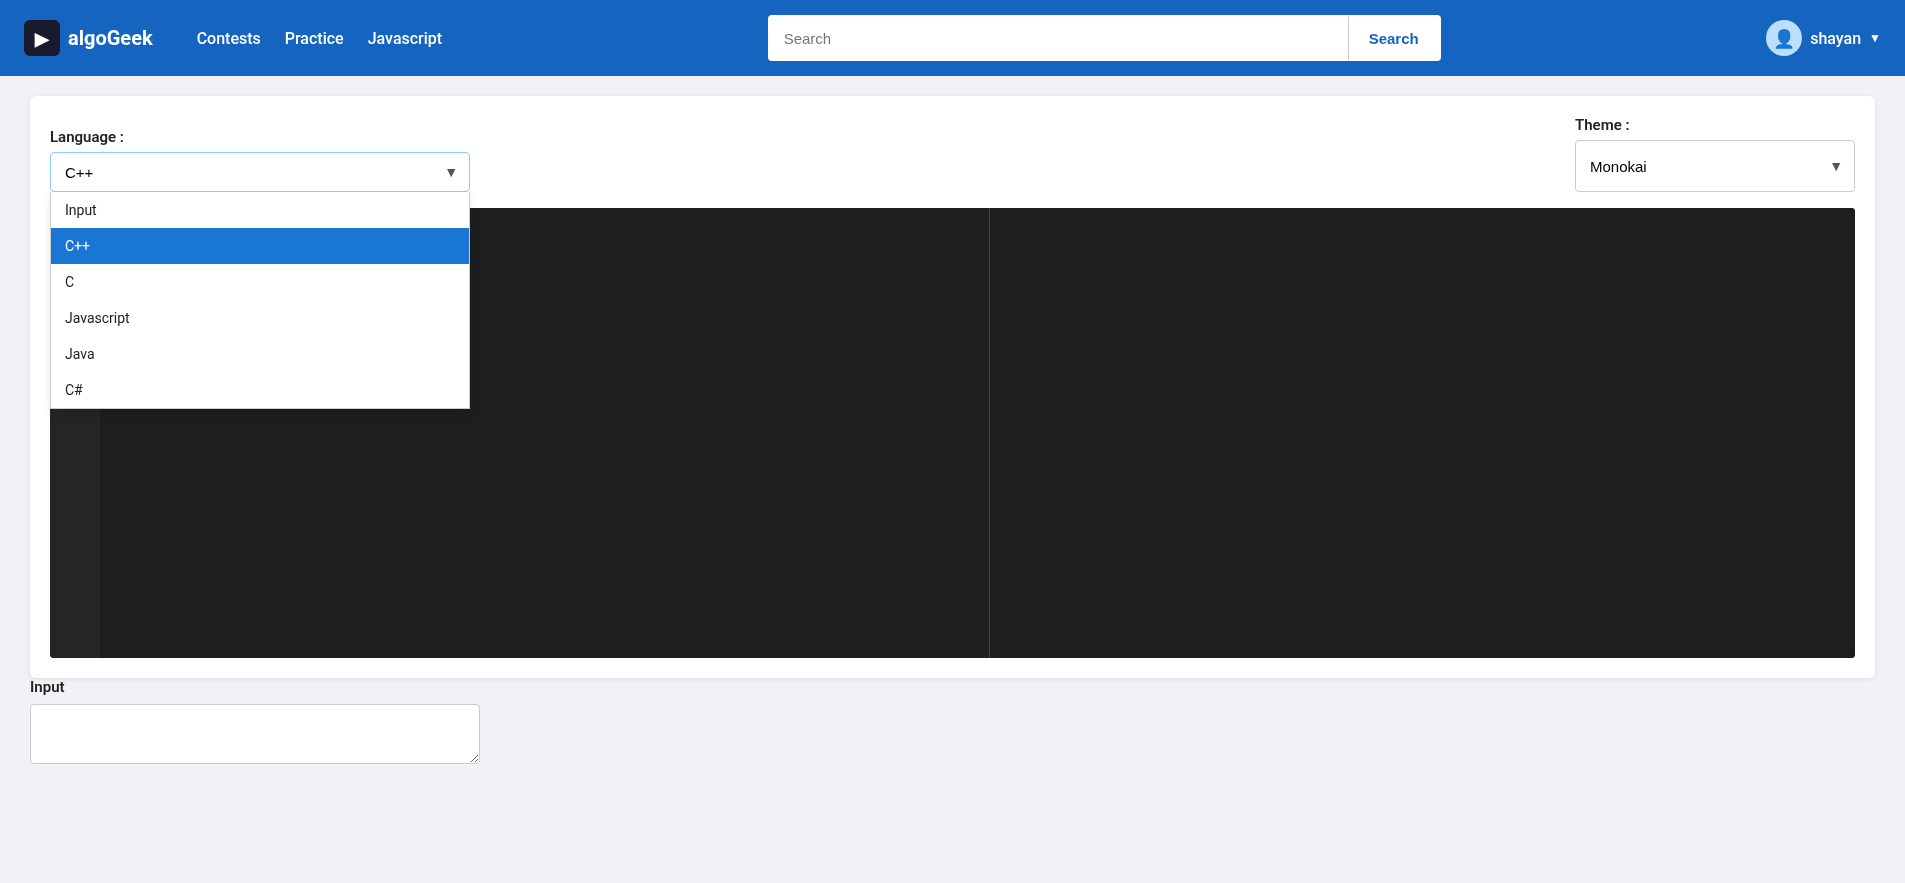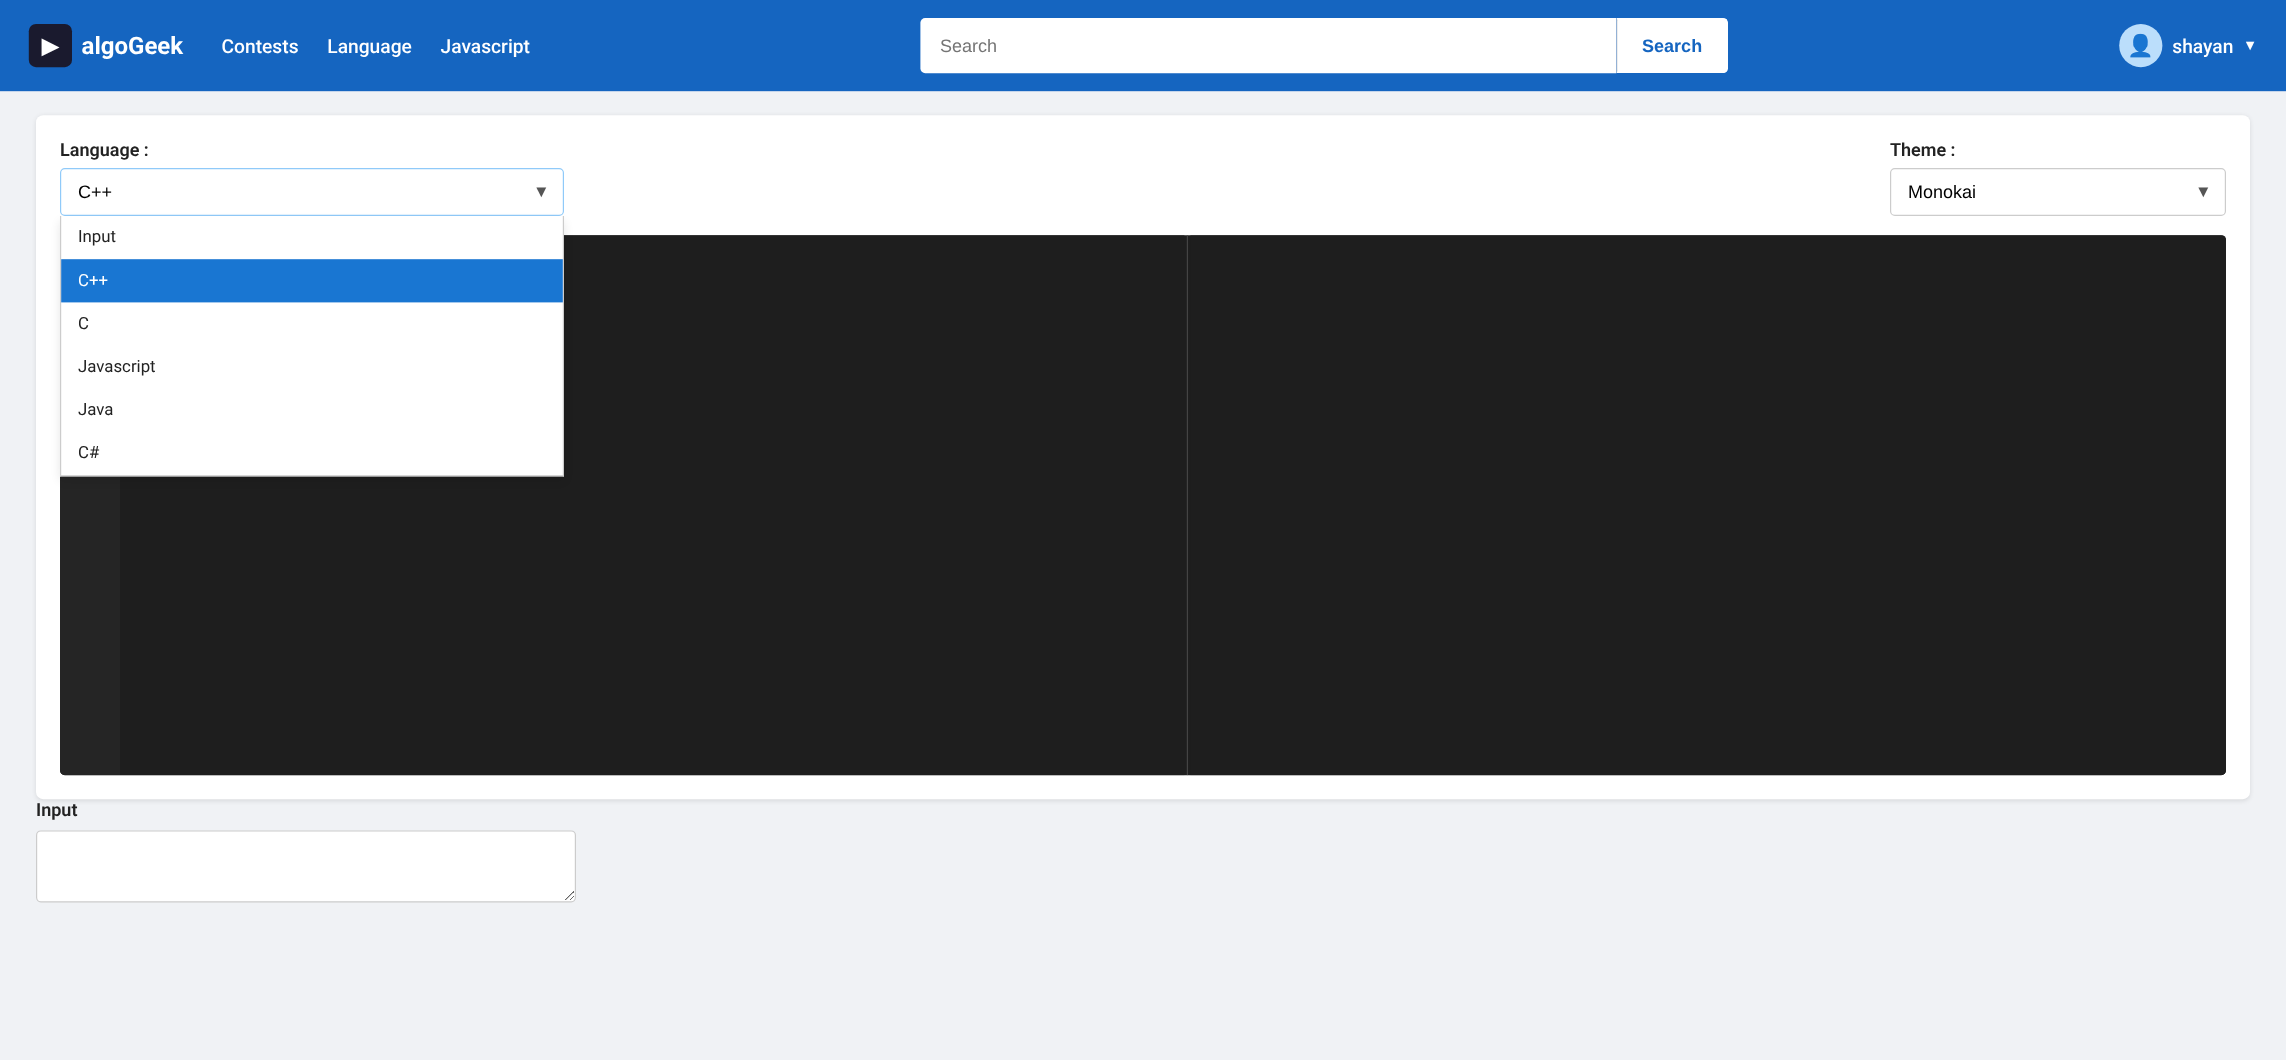--- a/index.html
+++ b/index.html
@@ -35,20 +35,21 @@
       border-radius: 6px;
       display: flex;
       align-items: center;
       justify-content: center;
       color: white;
       font-size: 18px;
     }
     .nav-links {
       display: flex;
       gap: 24px;
+      margin-left: 12px;
     }
     .nav-link {
       color: white;
       font-size: 16px;
       font-weight: 500;
       cursor: pointer;
       text-decoration: none;
     }
     .search-container {
       flex: 1;
@@ -178,21 +179,21 @@
       background: #1976d2;
       color: white;
     }
 
     .theme-select-wrapper {
       position: relative;
       width: 280px;
     }
     .theme-select {
       width: 100%;
-      height: 40px;
+      height: 52px;
       border: 1.5px solid #ccc;
       border-radius: 4px;
       padding: 0 36px 0 14px;
       font-size: 15px;
       appearance: none;
       background: white;
       cursor: pointer;
       outline: none;
     }
 
@@ -260,21 +261,21 @@
 <nav class="navbar">
   <a class="navbar-brand">
     <div class="brand-icon">
       <span>▶</span>
     </div>
     <span>algoGeek</span>
   </a>
 
   <div class="nav-links">
     <a class="nav-link">Contests</a>
-    <a class="nav-link">Language</a>
+    <a class="nav-link">Practice</a>
     <a class="nav-link">Javascript</a>
   </div>
 
   <div class="search-container">
     <input type="text" class="search-input" placeholder="Search" style="">
     <button class="search-btn">Search</button>
   </div>
 
   <div class="user-section">
     <div class="user-avatar">

